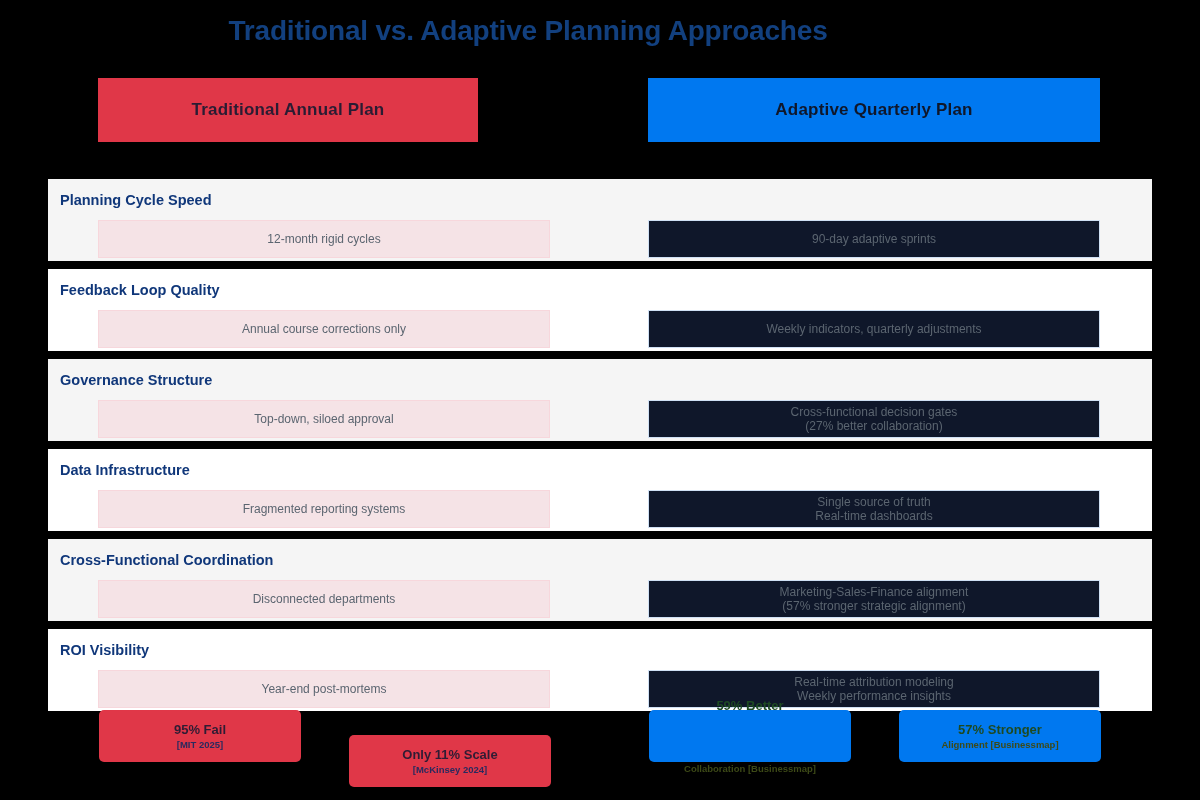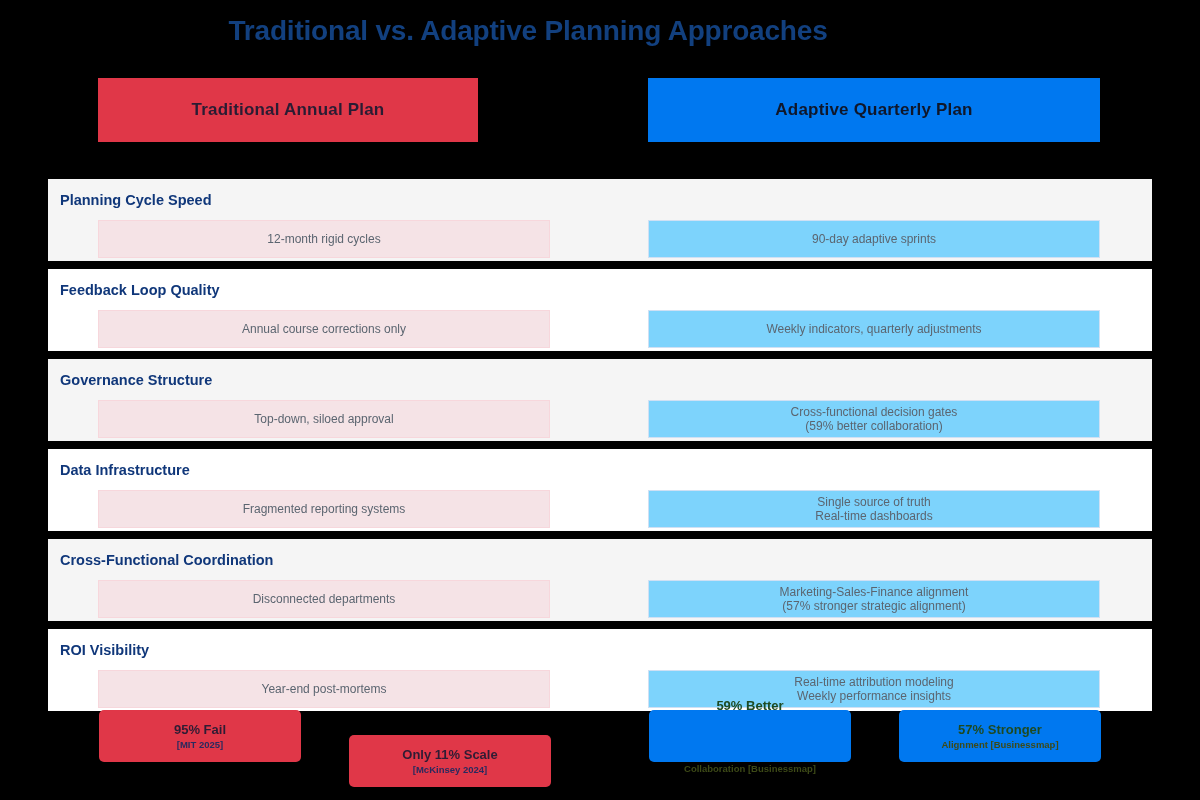--- a/index.html
+++ b/index.html
@@ -107,21 +107,21 @@
   .cell .line { display: block; }
   .cell.traditional {
     left: 50px;
     width: 452px;
     background: #f5e3e6;
     border: 1px solid #f7d7dc;
   }
   .cell.adaptive {
     left: 600px;
     width: 452px;
-    background: #7dd3fc;
+    background: #0f172a;
     border: 1px solid #cfe0f4;
   }
 
   
   .stats {
     position: absolute;
     top: 710px;
     left: 0;
     width: 1200px;
     height: 52px;
@@ -192,21 +192,21 @@
         <span class="line">Weekly indicators, quarterly adjustments</span>
       </div>
     </div>
     <div class="row shade-a">
       <div class="row-label">Governance Structure</div>
       <div class="cell traditional">
         <span class="line">Top-down, siloed approval</span>
       </div>
       <div class="cell adaptive">
         <span class="line">Cross-functional decision gates</span>
-        <span class="line">(59% better collaboration)</span>
+        <span class="line">(27% better collaboration)</span>
       </div>
     </div>
     <div class="row shade-b">
       <div class="row-label">Data Infrastructure</div>
       <div class="cell traditional">
         <span class="line">Fragmented reporting systems</span>
       </div>
       <div class="cell adaptive">
         <span class="line">Single source of truth</span>
         <span class="line">Real-time dashboards</span>

